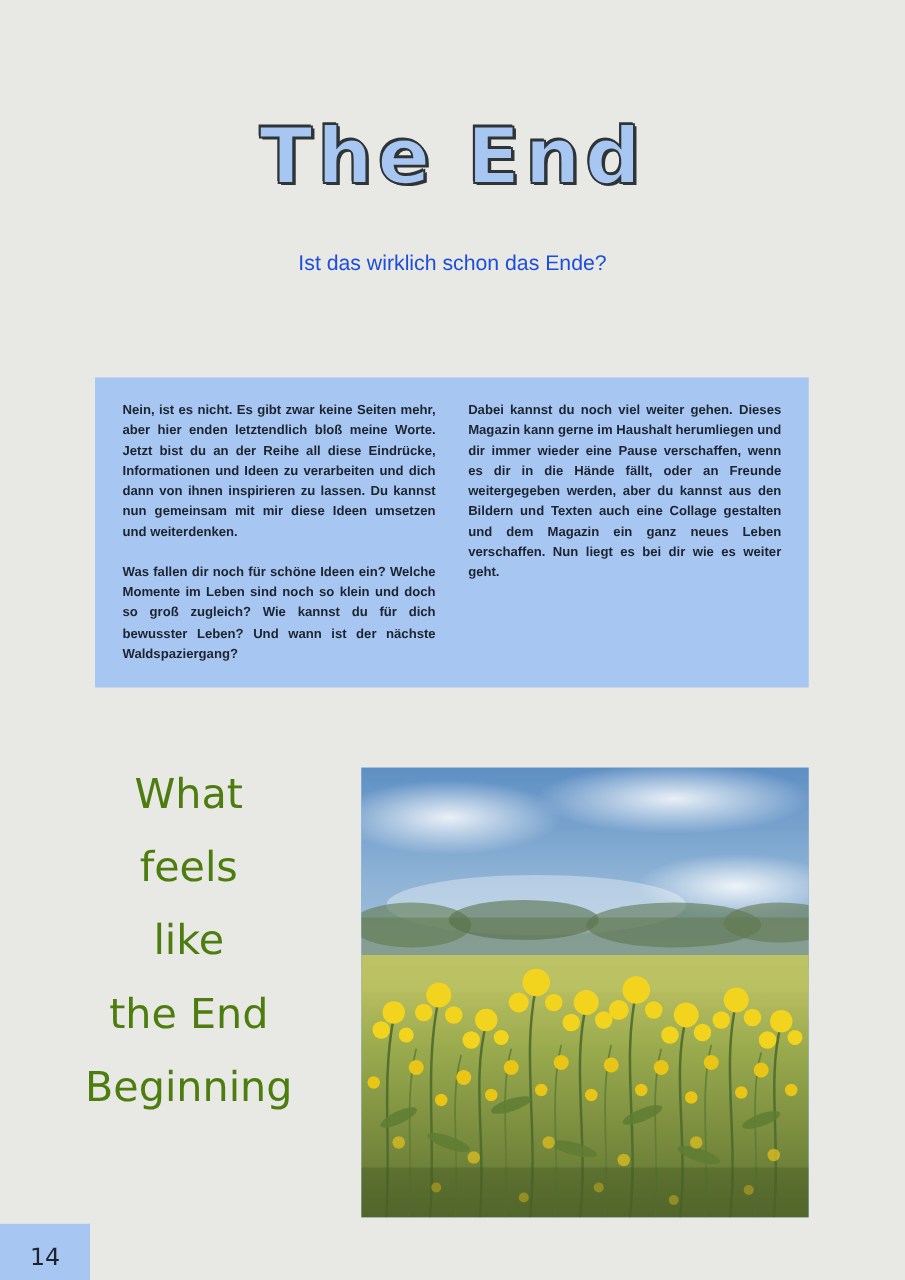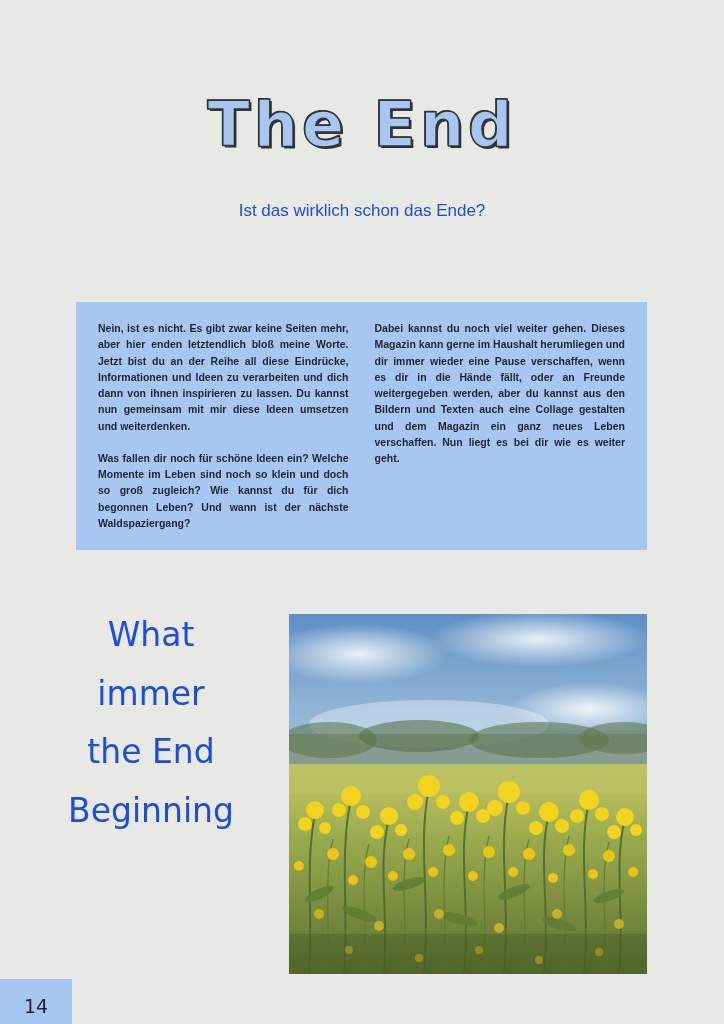--- a/index.html
+++ b/index.html
@@ -79,21 +79,21 @@
   
   .quote {
     position: absolute;
     left: 30px;
     top: 578px;
     width: 242px;
     text-align: center;
     font-family: "DejaVu Sans", sans-serif;
     font-size: 33px;
     line-height: 1.78;
-    color: #1d4ed8;
+    color: #4d7c0f;
     font-weight: 400;
   }
   .quote span { display: block; }
 
   
   .photo {
     position: absolute;
     left: 289px;
     top: 586px;
     width: 358px;
@@ -124,30 +124,31 @@
 
 <div class="page">
 
   <div class="title">The End</div>
 
   <div class="subtitle">Ist das wirklich schon das Ende?</div>
 
   <div class="textbox">
     <div class="col">
       <p>Nein, ist es nicht. Es gibt zwar keine Seiten mehr, aber hier enden letztendlich bloß meine Worte. Jetzt bist du an der Reihe all diese Eindrücke, Informationen und Ideen zu verarbeiten und dich dann von ihnen inspirieren zu lassen. Du kannst nun gemeinsam mit mir diese Ideen umsetzen und weiterdenken.</p>
-      <p>Was fallen dir noch für schöne Ideen ein? Welche Momente im Leben sind noch so klein und doch so groß zugleich? Wie kannst du für dich begonnen Leben? Und wann ist der nächste Waldspaziergang?</p>
+      <p>Was fallen dir noch für schöne Ideen ein? Welche Momente im Leben sind noch so klein und doch so groß zugleich? Wie kannst du für dich bewusster Leben? Und wann ist der nächste Waldspaziergang?</p>
     </div>
     <div class="col">
       <p>Dabei kannst du noch viel weiter gehen. Dieses Magazin kann gerne im Haushalt herumliegen und dir immer wieder eine Pause verschaffen, wenn es dir in die Hände fällt, oder an Freunde weitergegeben werden, aber du kannst aus den Bildern und Texten auch eine Collage gestalten und dem Magazin ein ganz neues Leben verschaffen. Nun liegt es bei dir wie es weiter geht.</p>
     </div>
   </div>
 
   <div class="quote">
     <span>What</span>
-    <span>immer</span>
+    <span>feels</span>
+    <span>like</span>
     <span>the End</span>
     <span>Beginning</span>
   </div>
 
   <div class="photo">
     <svg width="358" height="360" viewBox="0 0 358 360" xmlns="http://www.w3.org/2000/svg">
       <defs>
         <linearGradient id="sky" x1="0" y1="0" x2="0" y2="1">
           <stop offset="0%" stop-color="#5e8fc4"></stop>
           <stop offset="45%" stop-color="#8fb3d6"></stop>

